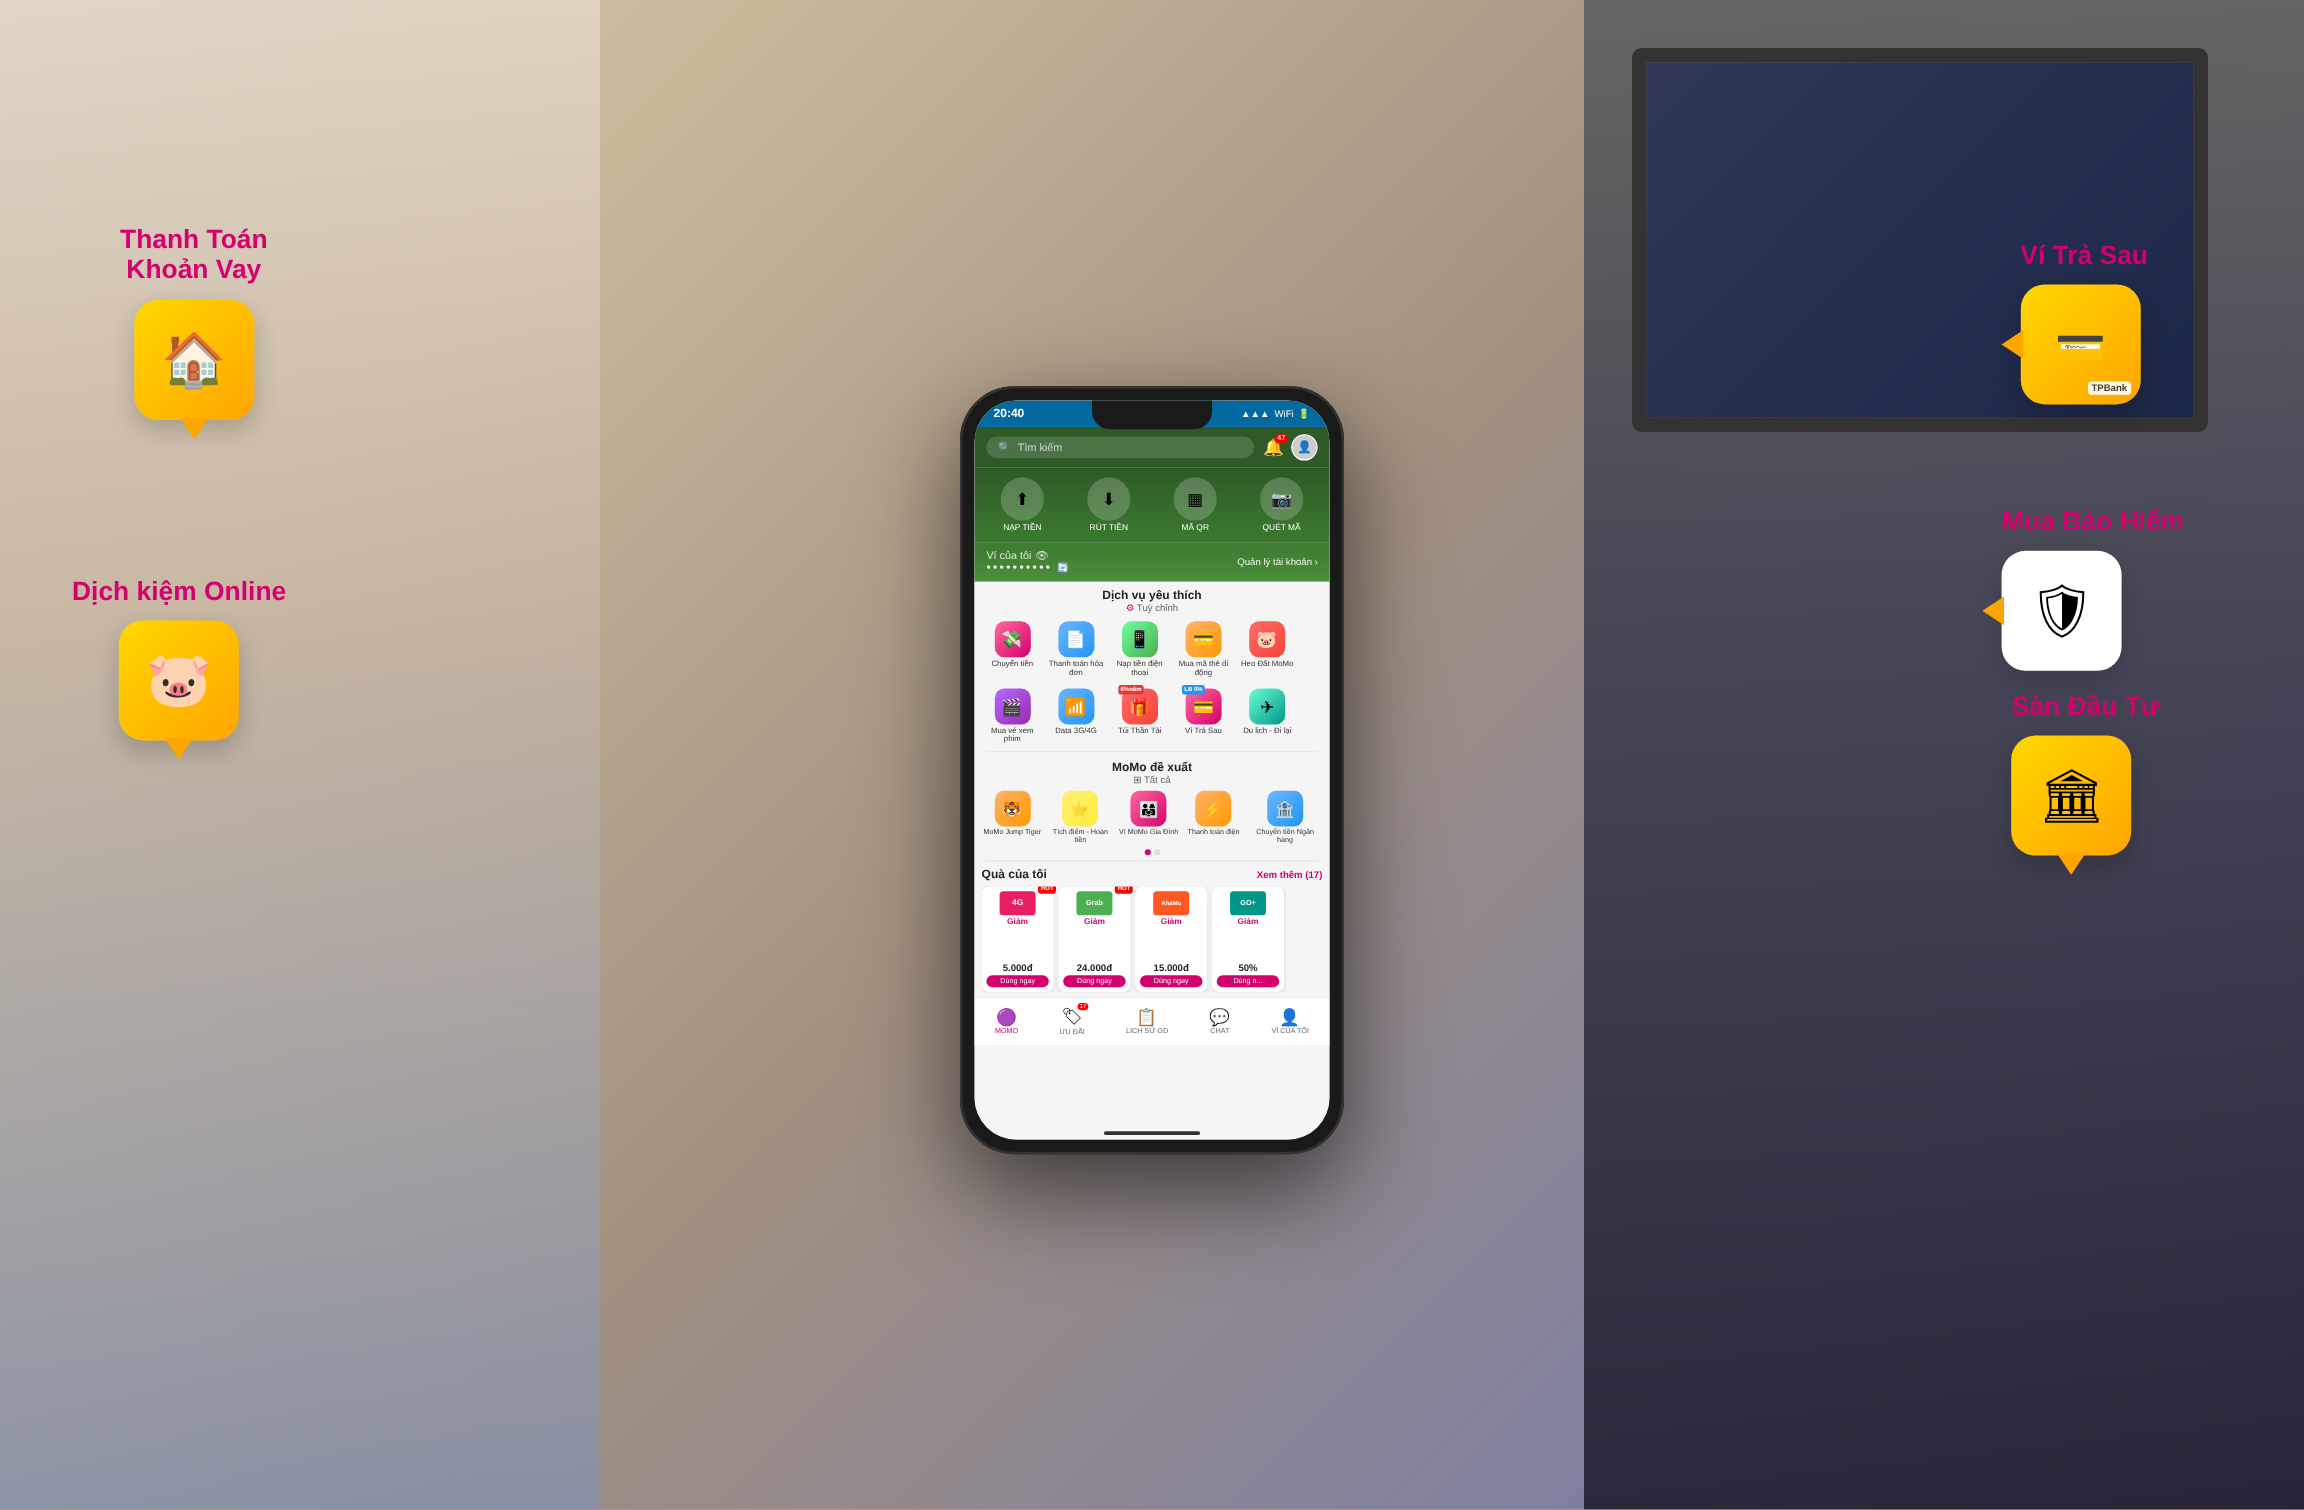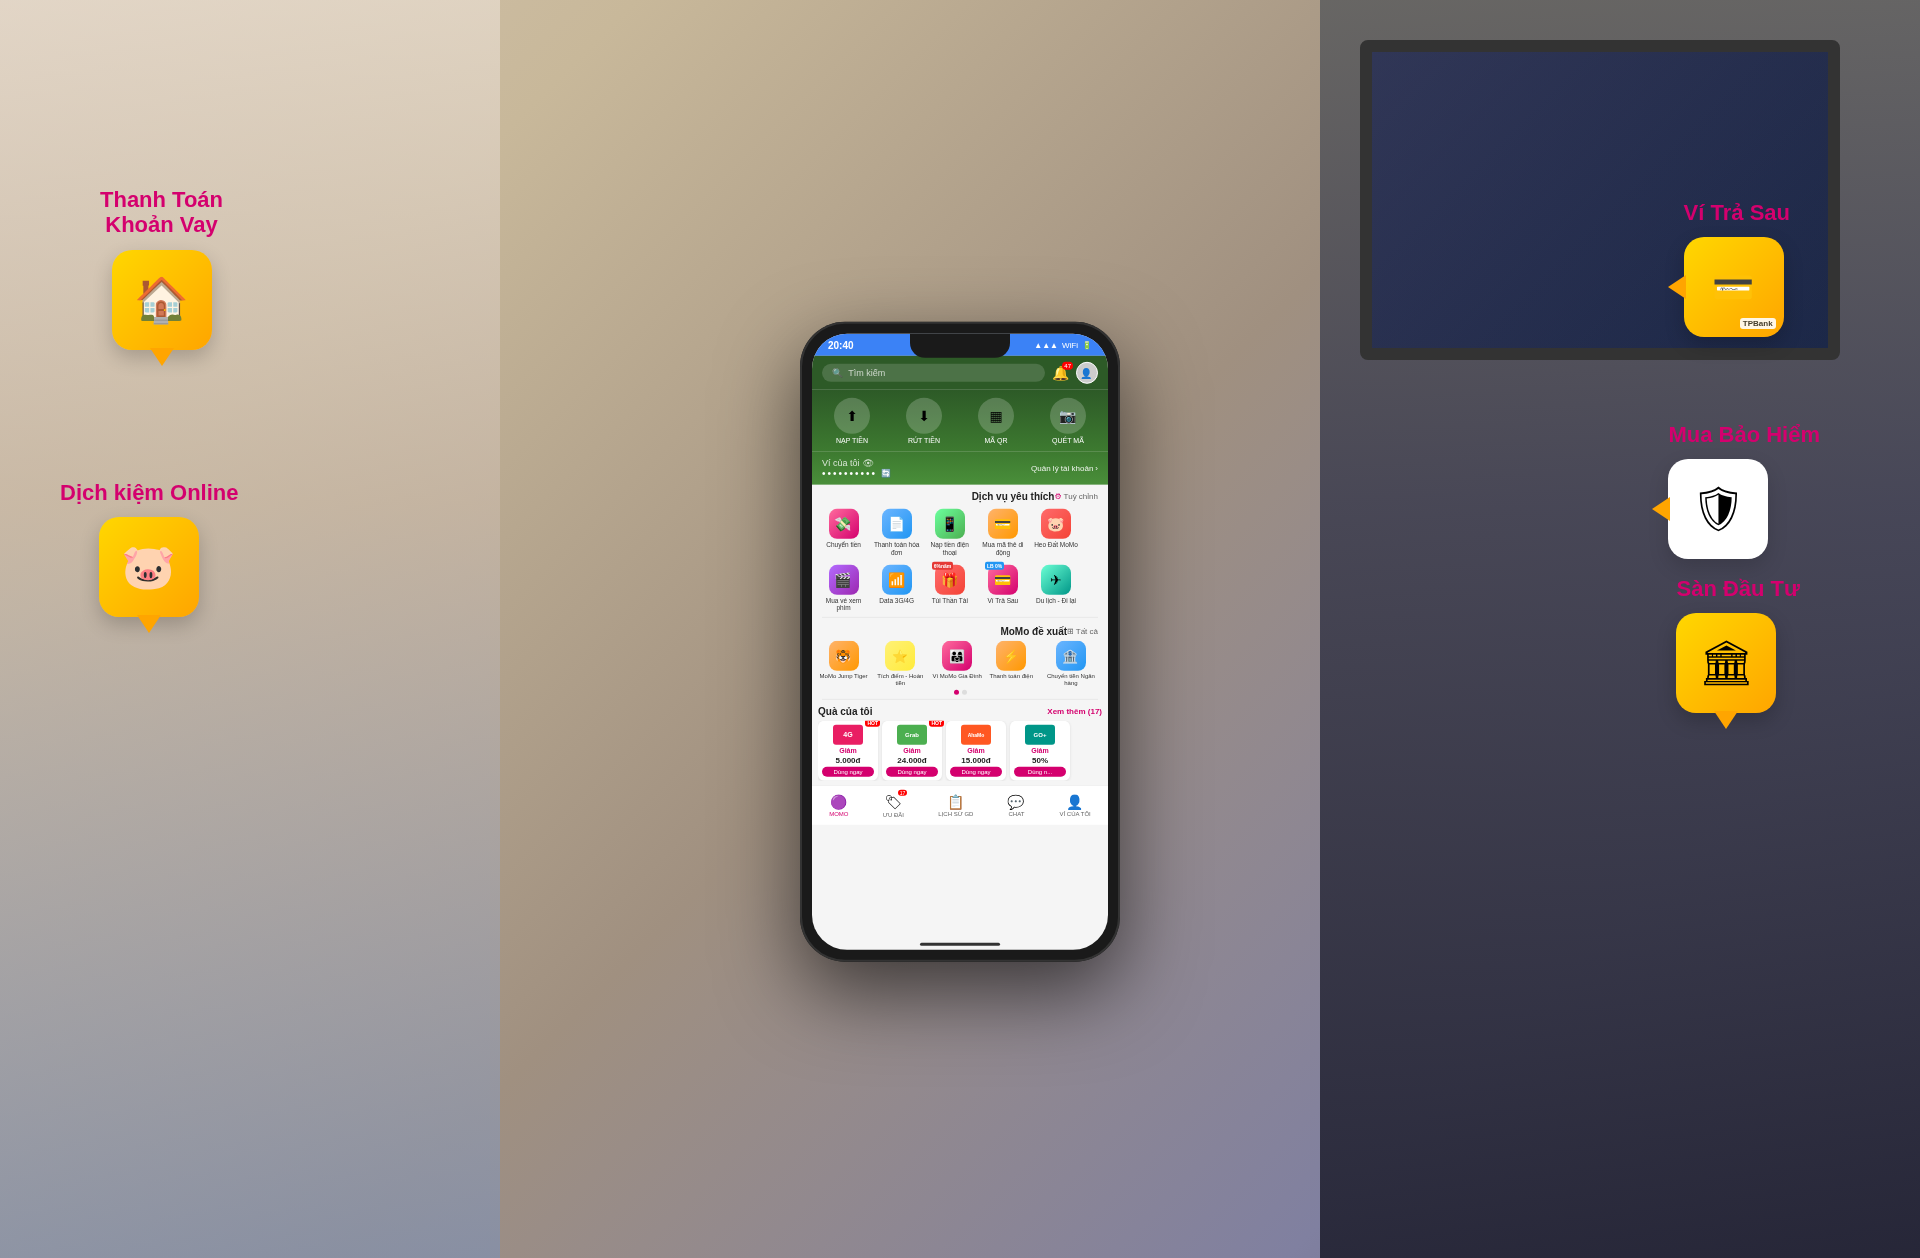--- a/index.html
+++ b/index.html
@@ -85,21 +85,21 @@
       width: 100%;
       height: 100%;
       background: #f5f5f5;
       border-radius: 35px;
       overflow: hidden;
       position: relative;
     }
 
     
     .status-bar {
-      background: #3b82f6;
+      background: #0369a1;
       display: flex;
       justify-content: space-between;
       align-items: center;
       padding: 4px 16px;
       height: 22px;
       gap: 24px;
     }
     .status-time {
       color: white;
       font-size: 10px;
@@ -230,23 +230,24 @@
     
     .main-content {
       background: #f5f5f5;
       flex: 1;
       overflow: hidden;
     }
 
     
     .section-header {
       display: flex;
-      justify-content: flex-end;
+      justify-content: center;
       align-items: center;
       padding: 6px 10px 4px;
+      flex-direction: column;
     }
     .section-title {
       font-size: 10px;
       font-weight: 700;
       color: #222;
     }
     .section-action {
       font-size: 8px;
       color: #666;
       display: flex;
@@ -366,20 +367,21 @@
     }
     .voucher-discount {
       font-size: 7px;
       font-weight: 700;
       color: #d4006e;
     }
     .voucher-amount {
       font-size: 8px;
       font-weight: 700;
       color: #222;
+      margin-top: 28px;
     }
     .voucher-btn {
       background: #d4006e;
       color: white;
       border: none;
       border-radius: 8px;
       font-size: 6px;
       padding: 2px 4px;
       width: 100%;
     }

